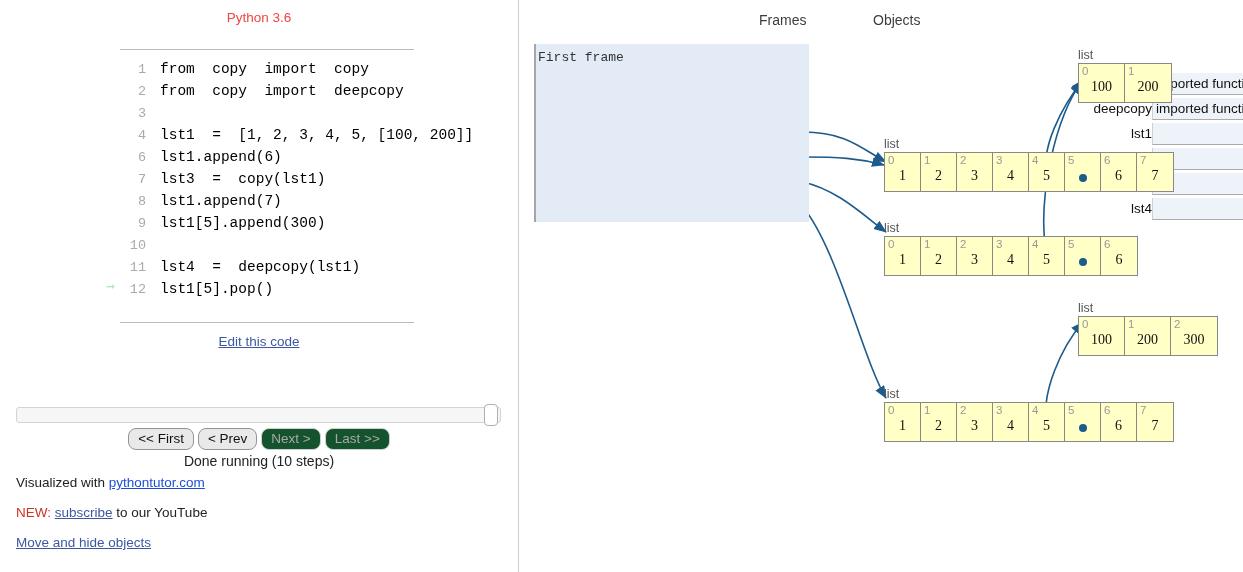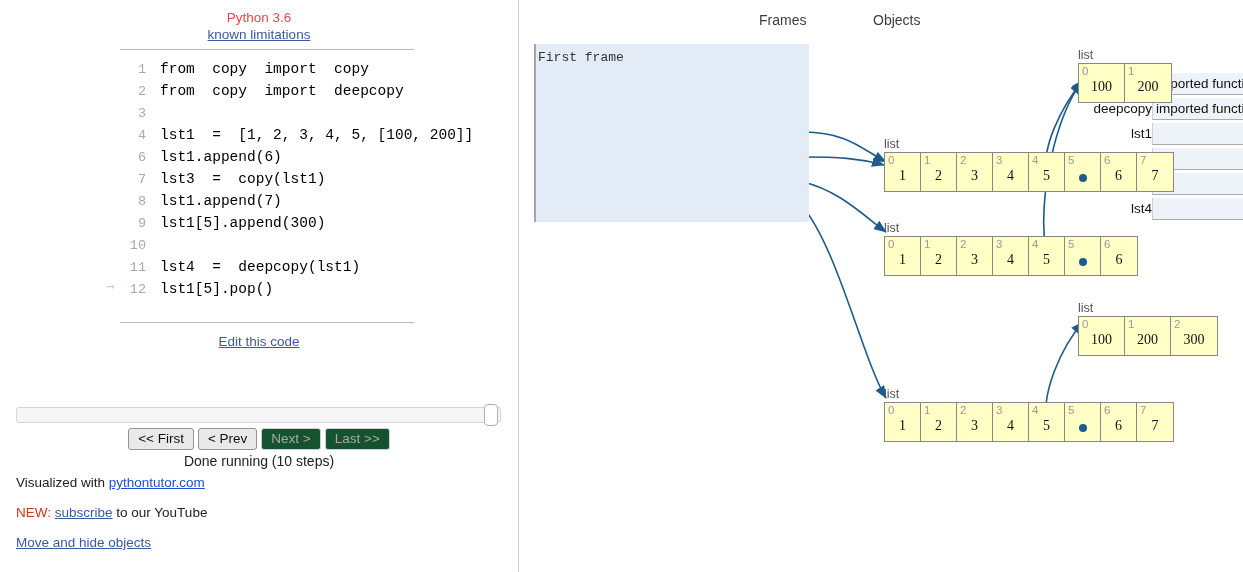--- a/index.html
+++ b/index.html
@@ -80,21 +80,21 @@
   .slider-handle {
     position: absolute; left: 484px; top: 404px; width: 14px; height: 22px;
     background: #ffffff; border: 1px solid #b0b0b0; border-radius: 4px;
     box-sizing: border-box; cursor: pointer;
   }
 
   .btn-row { position: absolute; left: 0; top: 428px; width: 518px; text-align: center; }
   .nav-btn {
     display: inline-block; margin: 0 2px; padding: 2px 9px 3px 9px;
     font-family: "Liberation Sans", sans-serif; font-size: 13.5px;
-    background: #e9e9e9; border: 1px solid #949494; border-radius: 3px;
+    background: #e9e9e9; border: 1px solid #949494; border-radius: 8px;
     color: #111; cursor: pointer; box-sizing: border-box;
   }
   .nav-btn.disabled { color: #a8a8a8; border-color: #cfcfcf; background: #14532d; cursor: default; }
 
   .status-text {
     position: absolute; left: 0; top: 453px; width: 518px; text-align: center;
     font-size: 14px; color: #222;
   }
 
   .viz-with { position: absolute; left: 16px; top: 475px; font-size: 13.5px; color: #222; }
@@ -165,23 +165,20 @@
 </head>
 <body>
 
 <div id="root">
 
   <div class="vdivider"></div>
 
   <div class="left-pane">
 
     <div class="py-version">Python 3.6</div>
-    <div class="known-lim">
-      <a href="#">known limitations</a>
-    </div>
 
     <div class="code-hr-top"></div>
     <div class="code-block" id="code-block">
         <div class="code-row"><span class="lineno">1</span><span class="codetext">from  copy  import  copy</span></div>
         <div class="code-row"><span class="lineno">2</span><span class="codetext">from  copy  import  deepcopy</span></div>
         <div class="code-row"><span class="lineno">3</span><span class="codetext"></span></div>
         <div class="code-row"><span class="lineno">4</span><span class="codetext">lst1  =  [1, 2, 3, 4, 5, [100, 200]]</span></div>
         <div class="code-row"><span class="lineno">6</span><span class="codetext">lst1.append(6)</span></div>
         <div class="code-row"><span class="lineno">7</span><span class="codetext">lst3  =  copy(lst1)</span></div>
         <div class="code-row"><span class="lineno">8</span><span class="codetext">lst1.append(7)</span></div>

